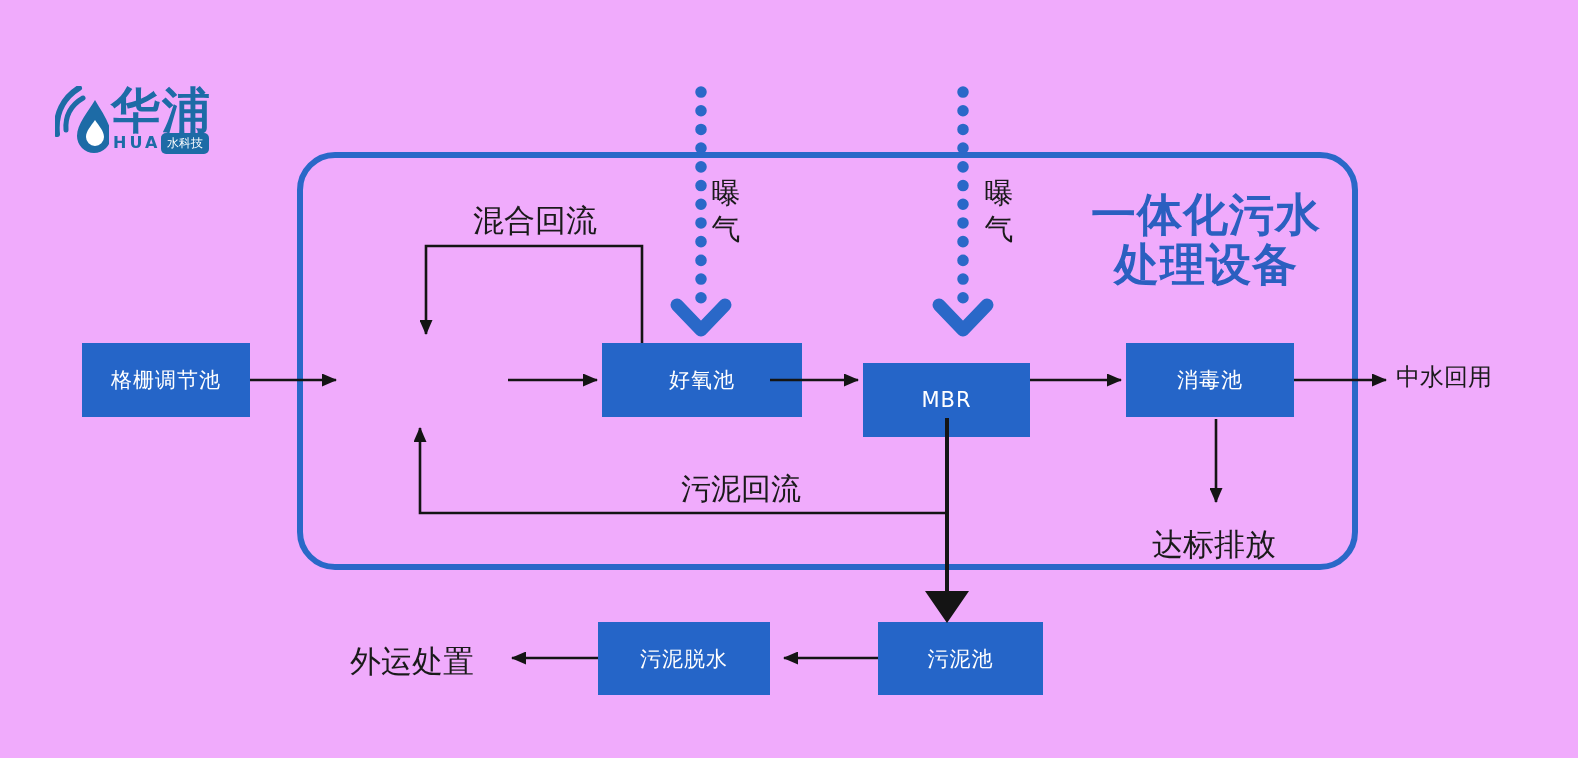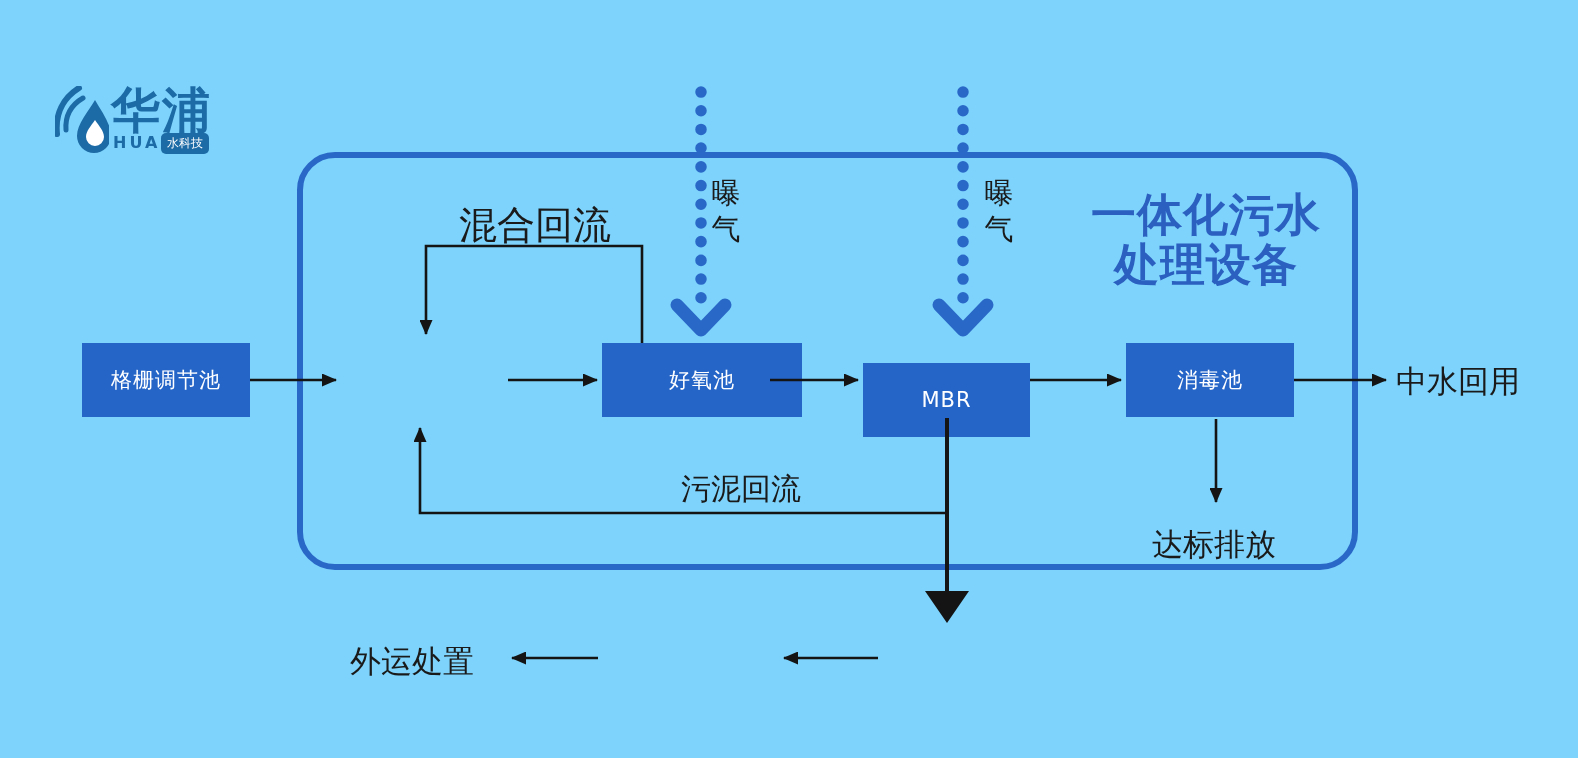--- a/index.html
+++ b/index.html
@@ -3,21 +3,21 @@
 <meta charset="utf-8">
 <style>
   * { margin: 0; padding: 0; box-sizing: border-box; }
   html, body { background: #ffffff; }
   body { font-family: "DejaVu Sans", "Liberation Sans", sans-serif; }
 
   .canvas {
     position: relative;
     width: 1578px;
     height: 758px;
-    background: #7dd3fc;
+    background: #f0abfc;
     overflow: hidden;
   }
 
   
   .logo { position: absolute; left: 55px; top: 82px; width: 200px; height: 84px; }
   .logo-cn {
     position: absolute; left: 56px; top: -4px;
     font-size: 49px; font-weight: bold; color: #1d6ba6; letter-spacing: 2px;
   }
   .logo-en {
@@ -57,25 +57,25 @@
   .box-screen        { left: 82px;   top: 343px; width: 168px; height: 74px; }
   .box-anoxic        { left: 341px;  top: 343px; width: 167px; height: 74px; }
   .box-aerobic       { left: 602px;  top: 343px; width: 200px; height: 74px; }
   .box-mbr           { left: 863px;  top: 343px; width: 167px; height: 74px; margin-top: 20px; }
   .box-disinfection  { left: 1126px; top: 343px; width: 168px; height: 74px; }
   .box-sludge        { left: 878px;  top: 622px; width: 165px; height: 73px; }
   .box-dewatering    { left: 598px;  top: 622px; width: 172px; height: 73px; }
 
   
   .flabel { position: absolute; color: #1a1a1a; text-align: center; }
-  .lbl-mixed-reflux   { left: 455px;  top: 200px; width: 160px; text-align: center; font-size: 38px; }
+  .lbl-mixed-reflux   { left: 455px;  top: 200px; width: 160px; text-align: center; font-size: 31px; }
   .lbl-aeration-1     { left: 709px;  top: 175px; width: 34px;  font-size: 29px; line-height: 1.25; }
   .lbl-aeration-2     { left: 982px;  top: 175px; width: 34px;  font-size: 29px; line-height: 1.25; }
   .lbl-sludge-reflux  { left: 610px;  top: 469px; width: 262px; text-align: center; font-size: 30px; }
-  .lbl-reclaimed      { left: 1396px; top: 361px; font-size: 31px; }
+  .lbl-reclaimed      { left: 1396px; top: 361px; font-size: 24px; }
   .lbl-discharge      { left: 1152px; top: 524px; font-size: 31px; }
   .lbl-disposal       { left: 350px;  top: 641px; font-size: 31px; }
 
   .flow-layer { position: absolute; left: 0; top: 0; pointer-events: none; }
 </style>
 </head>
 <body>
 
 <div class="canvas">
 
@@ -102,20 +102,26 @@
     <span>格栅调节池</span>
   </div>
   <div class="pbox box-aerobic">
     <span>好氧池</span>
   </div>
   <div class="pbox box-mbr">
     <span>MBR</span>
   </div>
   <div class="pbox box-disinfection">
     <span>消毒池</span>
+  </div>
+  <div class="pbox box-sludge">
+    <span>污泥池</span>
+  </div>
+  <div class="pbox box-dewatering">
+    <span>污泥脱水</span>
   </div>
 
   <svg class="flow-layer" width="1578" height="758" viewBox="0 0 1578 758">
     <defs>
       <marker id="ah" markerUnits="userSpaceOnUse" markerWidth="16" markerHeight="13" refX="14" refY="6.5" orient="auto">
         <path d="M0 0 L15 6.5 L0 13 z" fill="#141414"></path>
       </marker>
     </defs>
 
     <line x1="250" y1="380" x2="336" y2="380" stroke="#141414" stroke-width="2.6" marker-end="url(#ah)"></line>

